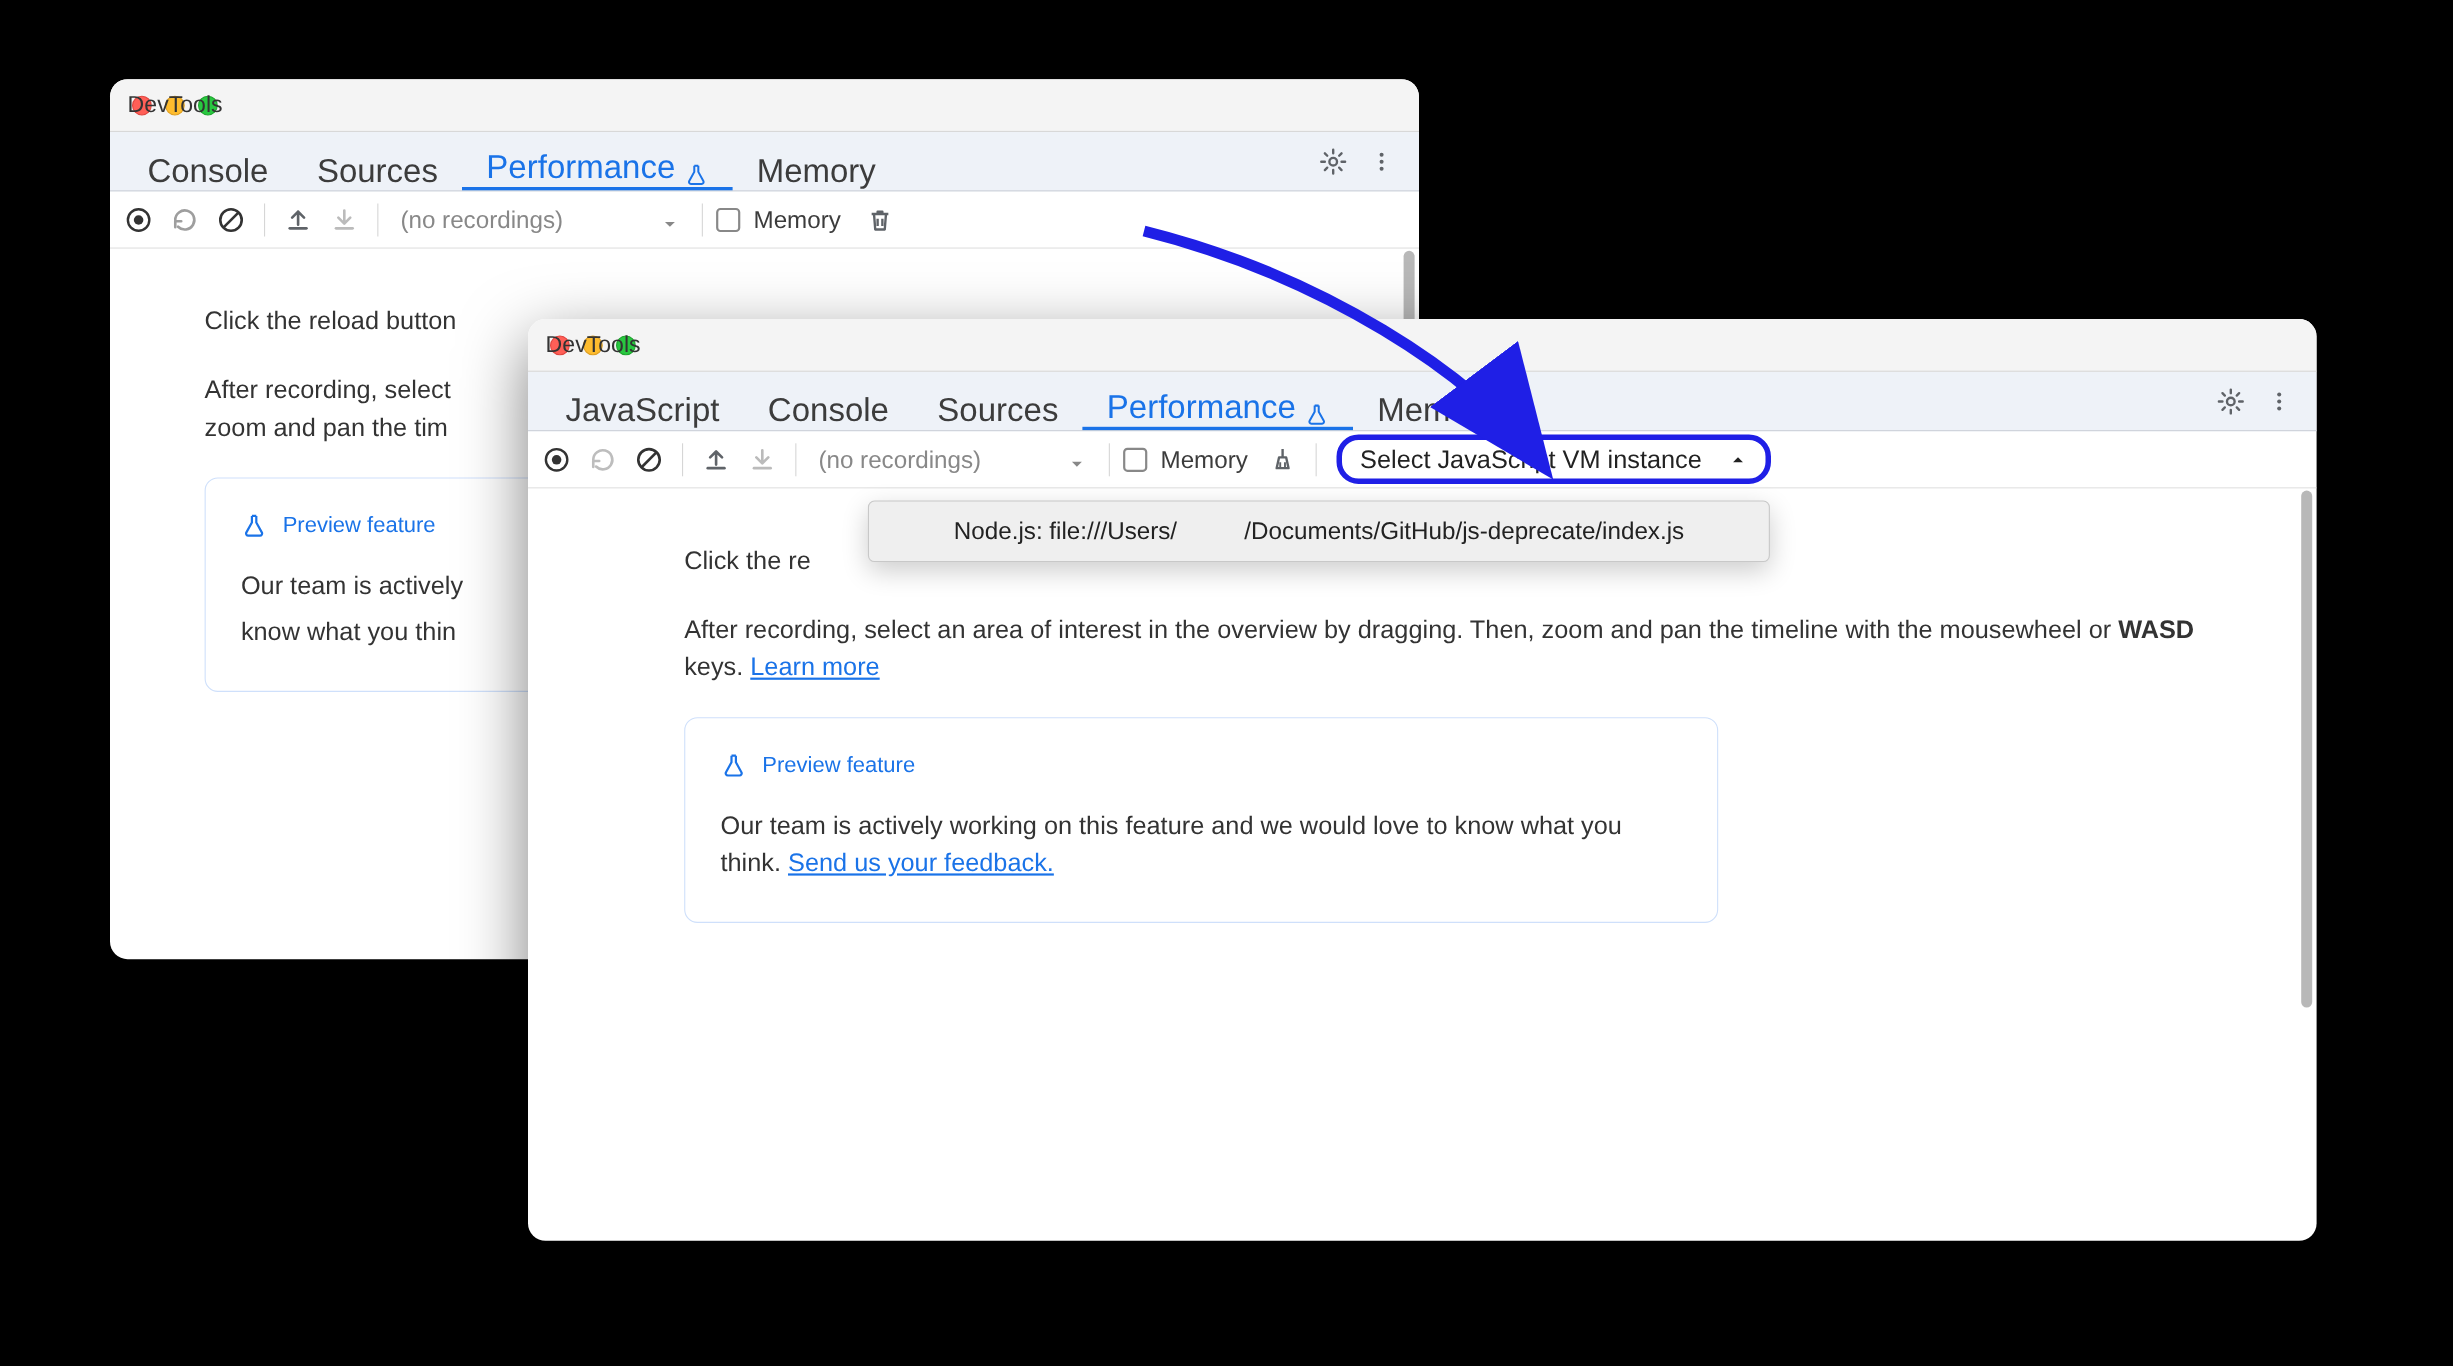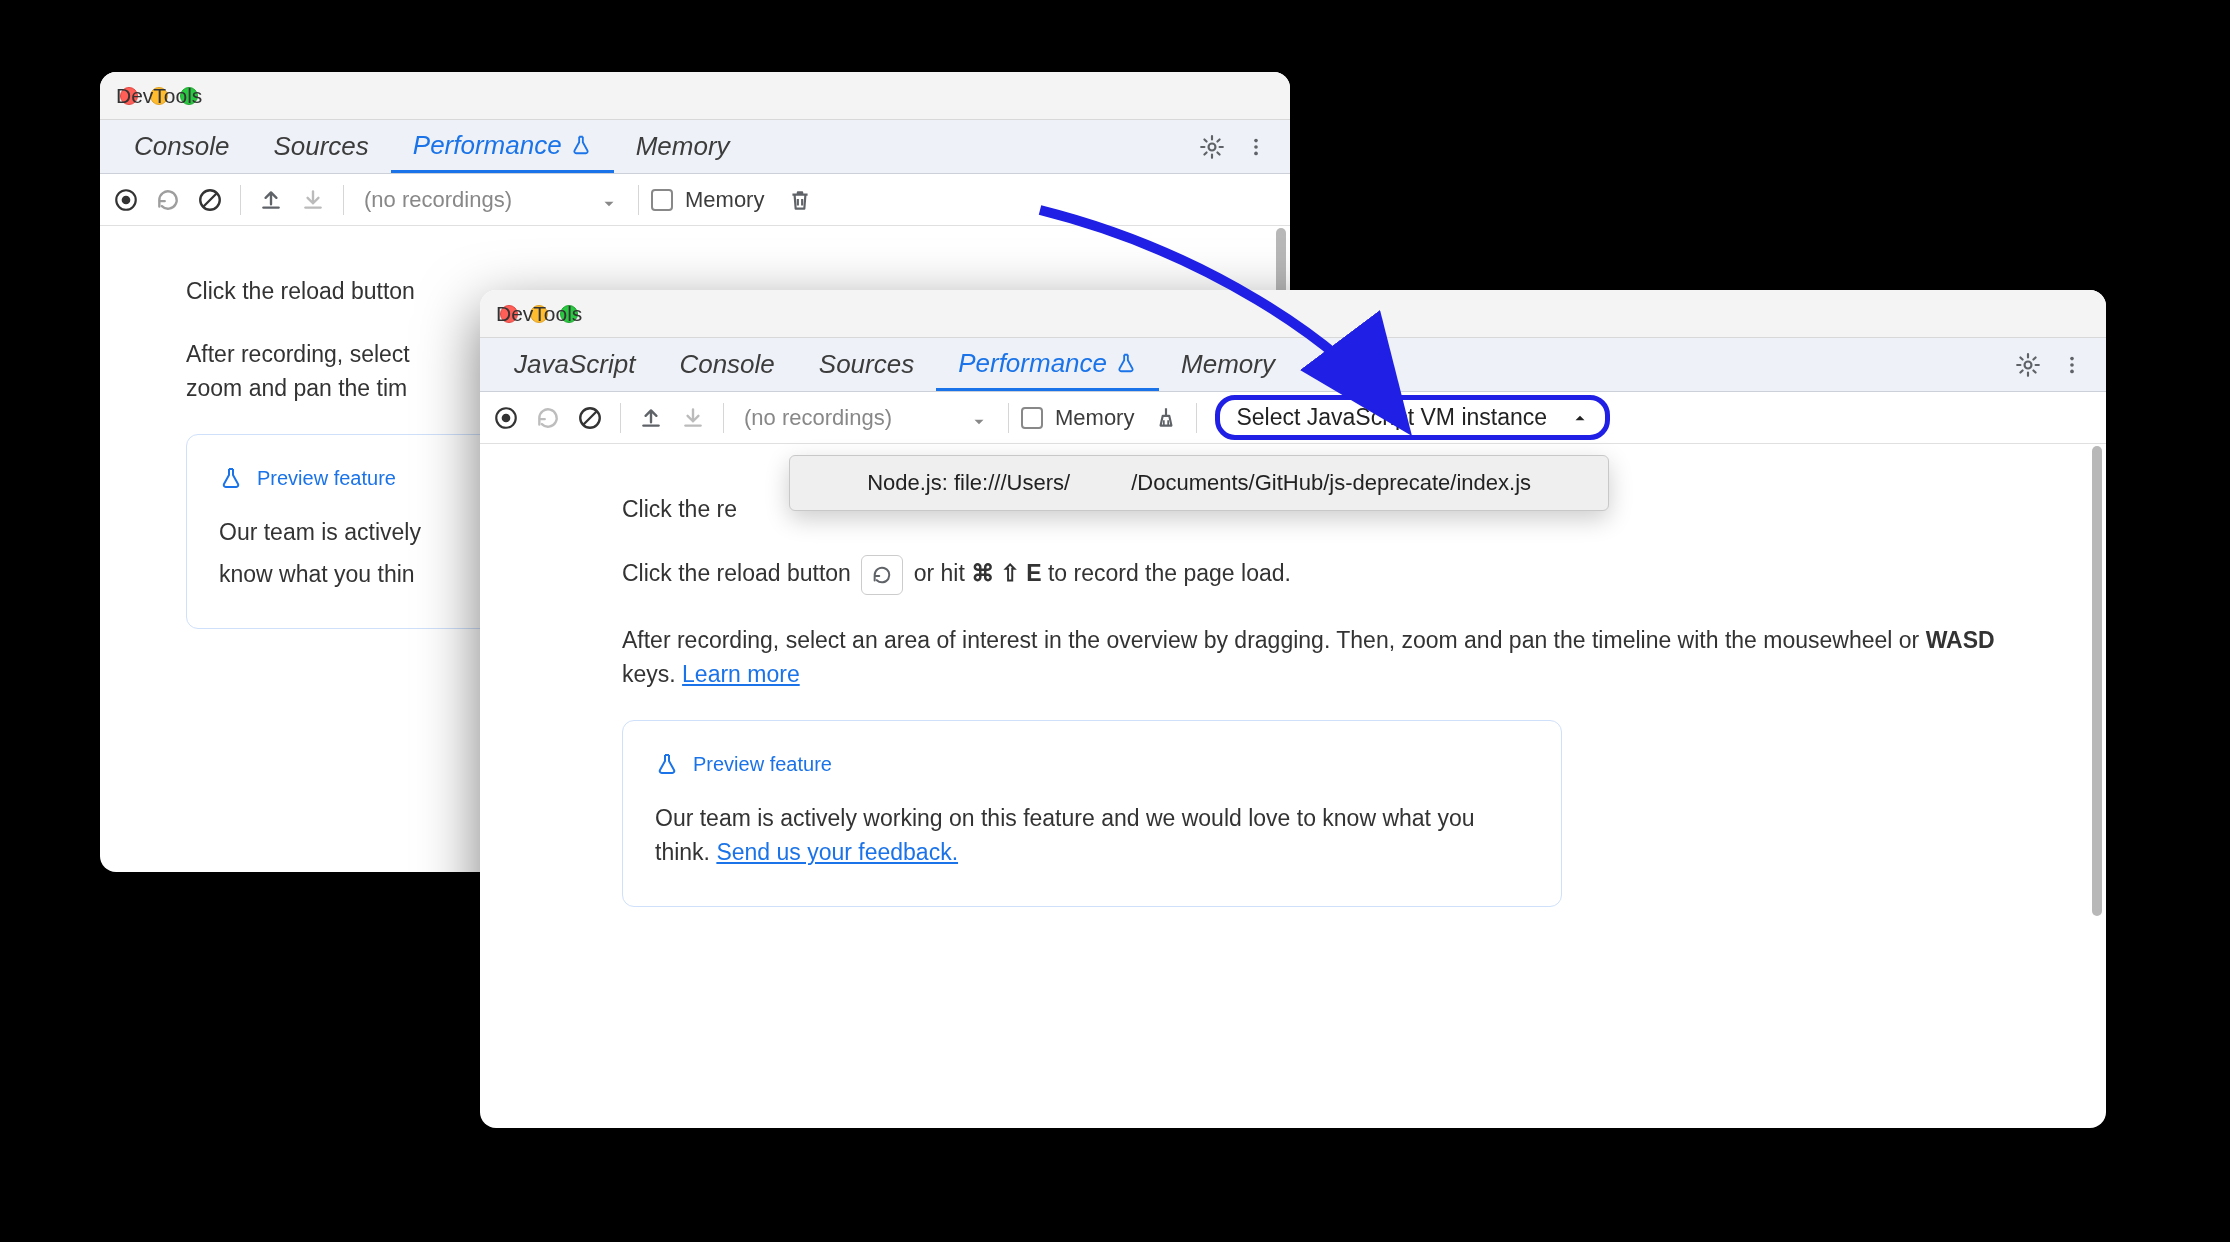--- a/index.html
+++ b/index.html
@@ -49,27 +49,26 @@
   .tabbar {
     height: 54px;
     background: #eef2f8;
     border-bottom: 1px solid #ccd1d9;
     display: flex;
     align-items: stretch;
     padding: 0 12px;
   }
   .tab {
     display: flex;
-    align-items: center;
+    align-items: flex-end;
     gap: 8px;
     padding: 0 22px;
-    font-size: 26px;
+    font-size: 30px;
     color: #3c3c3c;
     cursor: pointer;
-    font-style: italic;
   }
   .tab.active {
     color: #1a73e8;
     border-bottom: 3px solid #1a73e8;
   }
   .tabbar-right {
     margin-left: auto;
     display: flex;
     align-items: center;
     gap: 8px;
@@ -449,31 +448,20 @@
       <svg width="18" height="18" viewBox="0 0 24 24">
           <use href="#i-caret-up"></use>
         </svg>
       <div class="dropdown-menu">
         <div class="dropdown-item">Node.js: file:///Users/          /Documents/GitHub/js-deprecate/index.js</div>
       </div>
     </div>
   </div>
   <div class="content" style="padding-left:142px;padding-right:66px;">
     <p><span>Click the re</span></p>
-    <p>
-      <span>Click the reload button</span>
-      <span class="inline-btn">
-          <svg width="22" height="22" viewBox="0 0 24 24">
-            <use href="#i-reload"></use>
-          </svg>
-        </span>
-      <span>or hit</span>
-      <span class="kbd">⌘ ⇧ E</span>
-      <span>to record the page load.</span>
-    </p>
     <p>
       <span>After recording, select an area of interest in the overview by dragging. Then, zoom and pan the timeline with the mousewheel or </span><span class="kbd">WASD</span><span> keys. </span><a class="link">Learn more</a>
     </p>
     <div class="preview-box" style="width:940px;">
       <div class="preview-title">
         <svg width="24" height="24" viewBox="0 0 24 24">
             <use href="#i-flask"></use>
           </svg>
         <span>Preview feature</span>
       </div>

